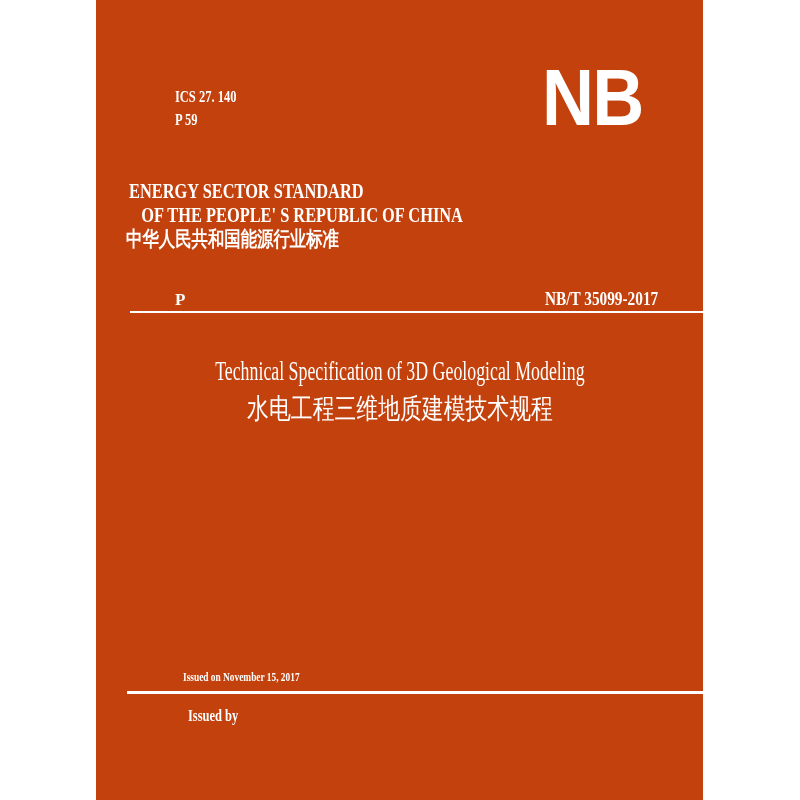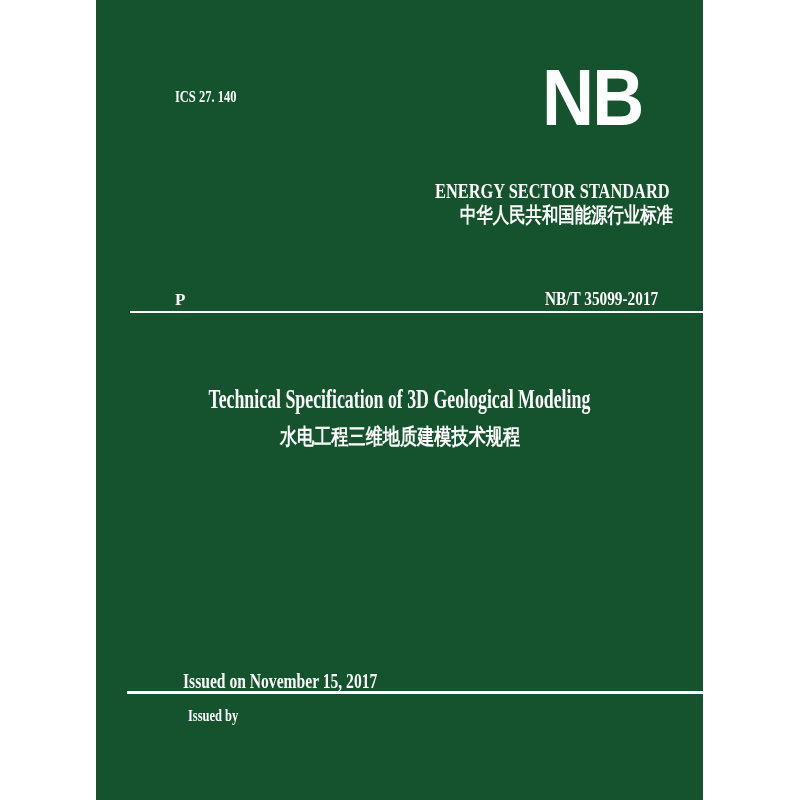--- a/index.html
+++ b/index.html
@@ -29,71 +29,73 @@
   }
   .nb-logo{
     position:absolute;left:446px;top:58px;
     font-family:"Liberation Sans", sans-serif;
     font-weight:bold;font-size:80px;line-height:80px;
     letter-spacing:-2px;
     transform:scaleX(.9);transform-origin:0 50%;
   }
   .std-header{
     position:absolute;left:0;top:179px;width:100%;
-    text-align:right;font-weight:bold;font-size:21px;line-height:24px;
+    text-align:left;font-weight:bold;font-size:21px;line-height:24px;
   }
   .std-header .cn{
     font-family:Liberation Serif, serif;
     font-size:21px;line-height:25px;
   }
   .doc-row{
     position:absolute;left:79px;right:45px;top:261px;
     display:flex;justify-content:space-between;align-items:baseline;
     font-weight:bold;
   }
   .doc-class{font-size:17px;}
   .doc-number{font-size:18px;margin-top:28px;}
   .doc-number .cond-r{transform:scaleX(.85);}
   .rule{position:absolute;right:0;background:#ffffff;}
   .rule-top{left:34px;top:311px;height:2px;}
   .rule-bottom{left:31px;top:691px;height:3px;}
   .title-block{
     position:absolute;left:0;top:354px;width:100%;
-    text-align:center;font-weight:bold;margin-top:28px;
+    text-align:center;font-weight:normal;
   }
   .title-en{font-size:27px;line-height:35px;}
   .title-cn{
     font-family:"Liberation Sans", sans-serif;
-    font-size:22px;line-height:40px;
+    font-size:28px;line-height:40px;
   }
   .footer-row{
     position:absolute;left:87px;right:55px;top:670px;
     display:flex;justify-content:space-between;align-items:center;
-    font-weight:bold;font-size:20px;
+    font-weight:bold;font-size:12px;
   }
   .issuedby-row{
     position:absolute;left:92px;top:707px;
     display:flex;align-items:baseline;gap:13px;
     font-weight:bold;font-size:16px;white-space:nowrap;
   }
 </style>
 </head>
 <body>
 
 <div class="page" style="background: rgb(255, 255, 255);">
-  <div class="cover" style="background: #14532d; color: rgb(255, 255, 255);">
+  <div class="cover" style="background: #c2410c; color: rgb(255, 255, 255);">
 
     <div class="ics-block">
       <div><span class="cond-l">ICS 27. 140</span></div>
+      <div><span class="cond-l">P 59</span></div>
     </div>
 
     <div class="nb-logo">NB</div>
 
     <div class="std-header">
       <div><span class="cond-c">ENERGY SECTOR STANDARD</span></div>
+      <div><span class="cond-c">OF THE PEOPLE' S REPUBLIC OF CHINA</span></div>
       <div class="cn"><span class="cond-c">中华人民共和国能源行业标准</span></div>
     </div>
 
     <div class="doc-row">
       <span class="doc-class">P</span>
       <span class="doc-number"><span class="cond-r">NB/T 35099-2017</span></span>
     </div>
 
     <div class="rule rule-top"></div>
 

